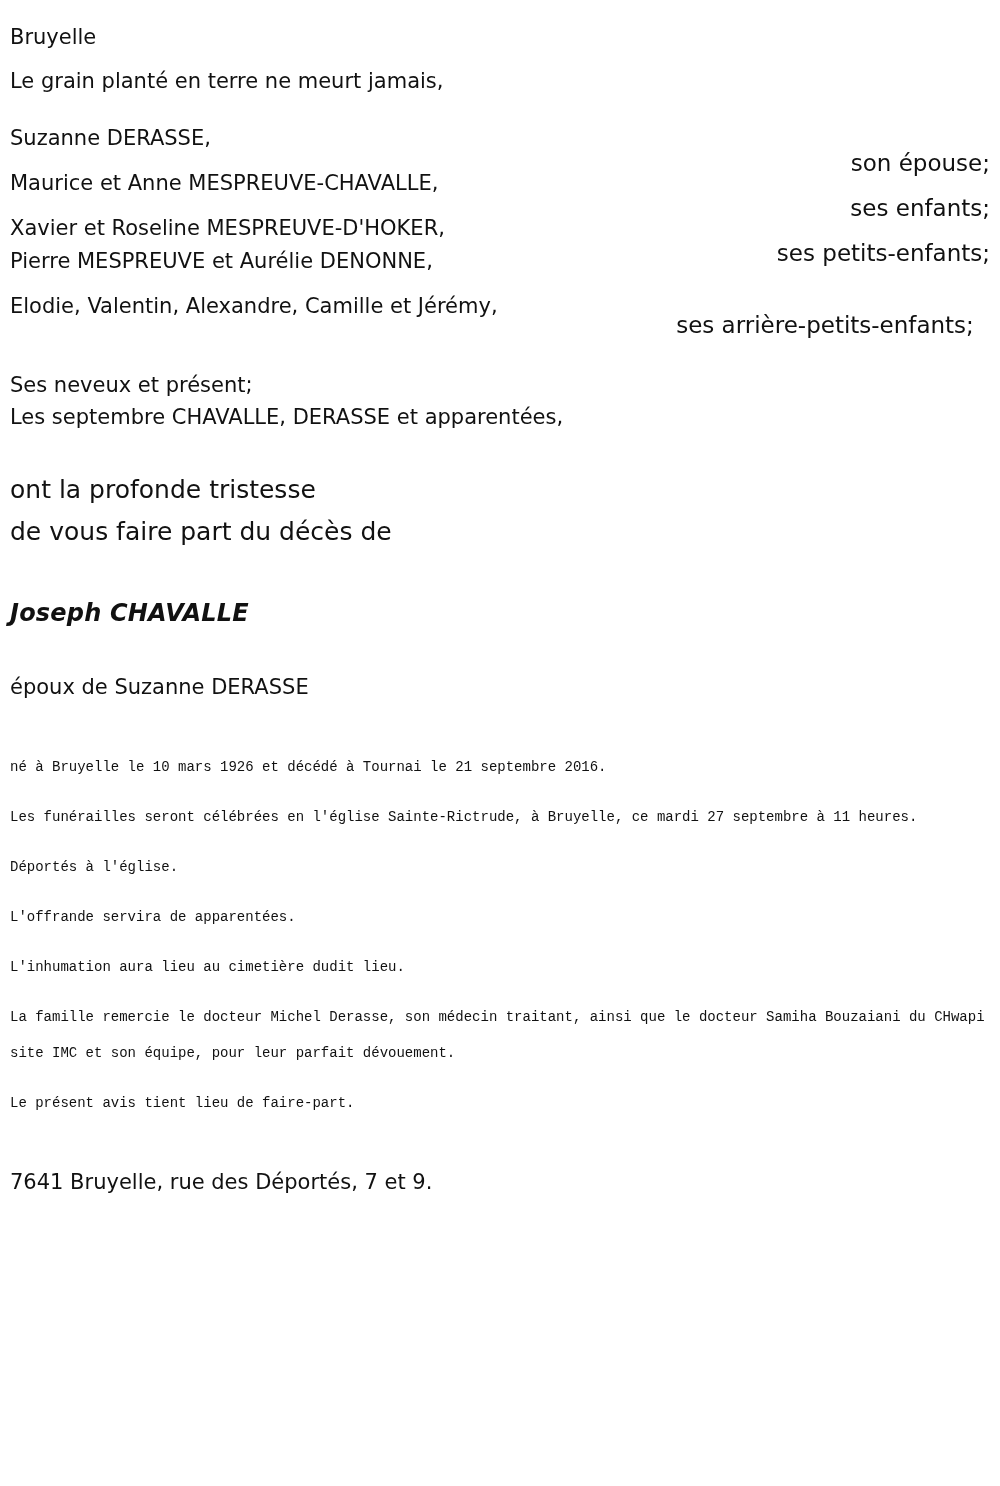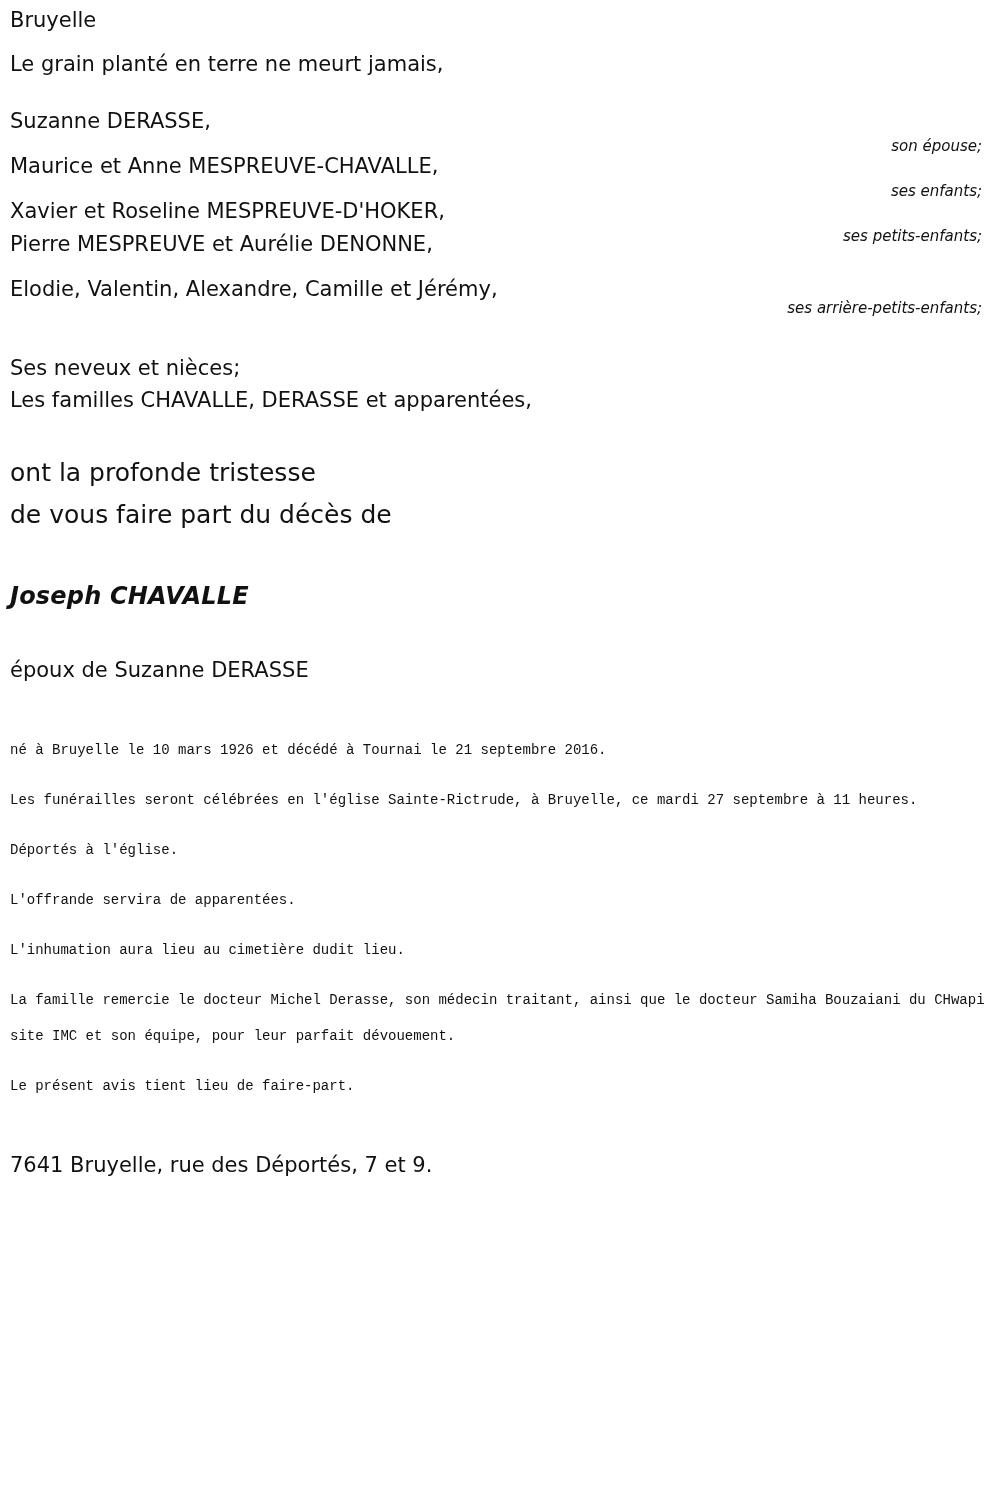--- a/index.html
+++ b/index.html
@@ -12,21 +12,21 @@
     min-height: 1486px;
     font-family: "DejaVu Sans", "Liberation Sans", sans-serif;
     color: #111111;
     -webkit-font-smoothing: antialiased;
   }
   .notice {
     position: relative;
     width: 1000px;
     min-height: 1486px;
     box-sizing: border-box;
-    padding: 1px 10px 0 10px;
+    padding: 18px 10px 0 10px;
   }
 
   
   .locality {
     font-size: 21px;
     line-height: 30px;
     margin: 4px 0 14px 0;
   }
   .verse-line {
     font-size: 21px;
@@ -48,30 +48,30 @@
   .kin-names {
     width: 640px;
   }
   .kin-line {
     font-size: 21px;
     line-height: 33px;
     white-space: nowrap;
   }
   .kin-role {
     position: absolute;
-    right: 8px;
+    right: 0;
     top: 26px;
     width: 330px;
     text-align: right;
-    font-size: 15px;
-    font-style: italic;
+    font-size: 23px;
     line-height: 30px;
   }
   .kin-role.two-line {
     top: 20px;
+    text-align: center;
   }
   .group-gap-a { margin-bottom: 12px; }
   .group-gap-b { margin-bottom: 12px; }
   .group-gap-c { margin-bottom: 12px; }
   .group-gap-d { margin-bottom: 46px; }
 
   
   .relatives {
     margin-top: 4px;
   }
@@ -157,22 +157,22 @@
     </div>
 
     <div class="family-group group-gap-d">
       <div class="kin-names">
         <div class="kin-line">Elodie, Valentin, Alexandre, Camille et Jérémy,</div>
       </div>
       <div class="kin-role two-line">ses arrière-petits-enfants;</div>
     </div>
 
     <div class="relatives">
-      <div class="kin-line">Ses neveux et nièces;</div>
-      <div class="kin-line">Les familles CHAVALLE, DERASSE et apparentées,</div>
+      <div class="kin-line">Ses neveux et présent;</div>
+      <div class="kin-line">Les septembre CHAVALLE, DERASSE et apparentées,</div>
     </div>
 
   </div>
 
   <div class="lead-in">
     <p>ont la profonde tristesse</p>
     <p>de vous faire part du décès de</p>
   </div>
 
   <div class="deceased-name">Joseph CHAVALLE</div>

